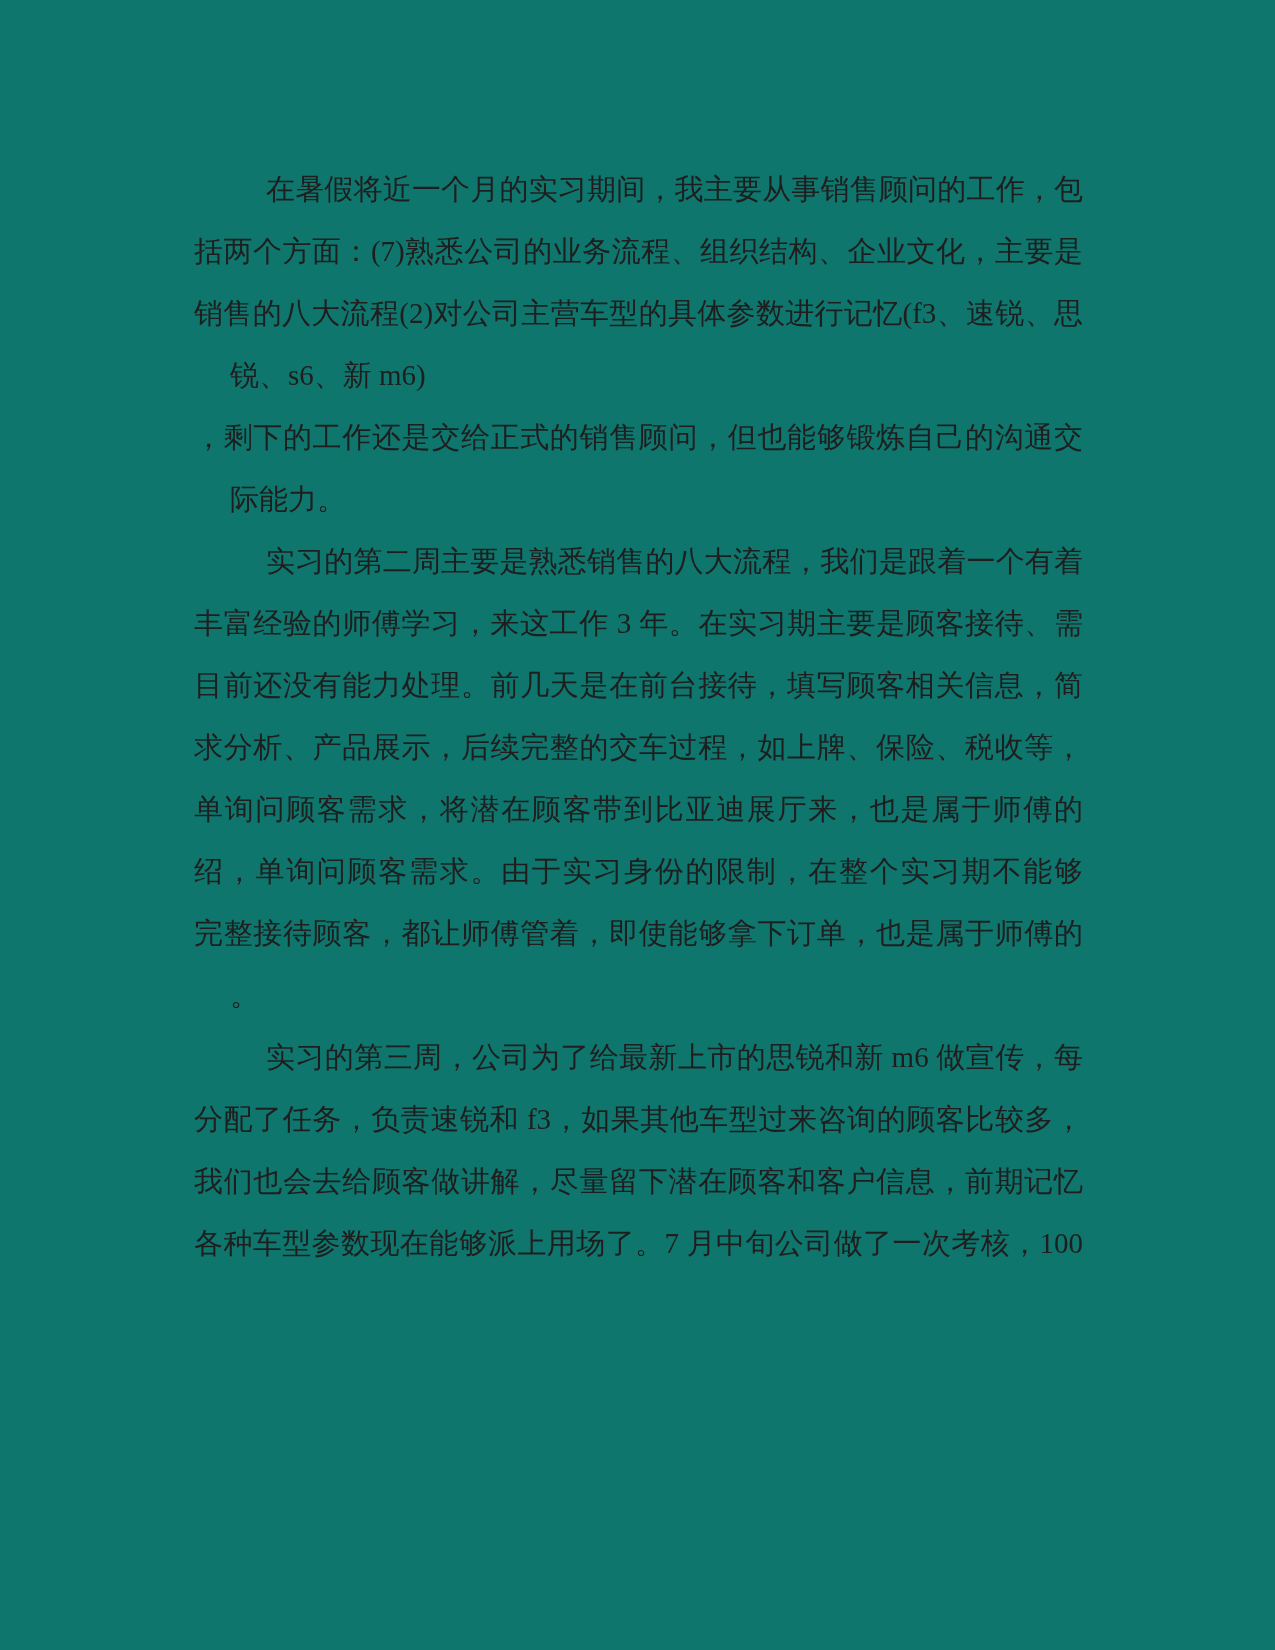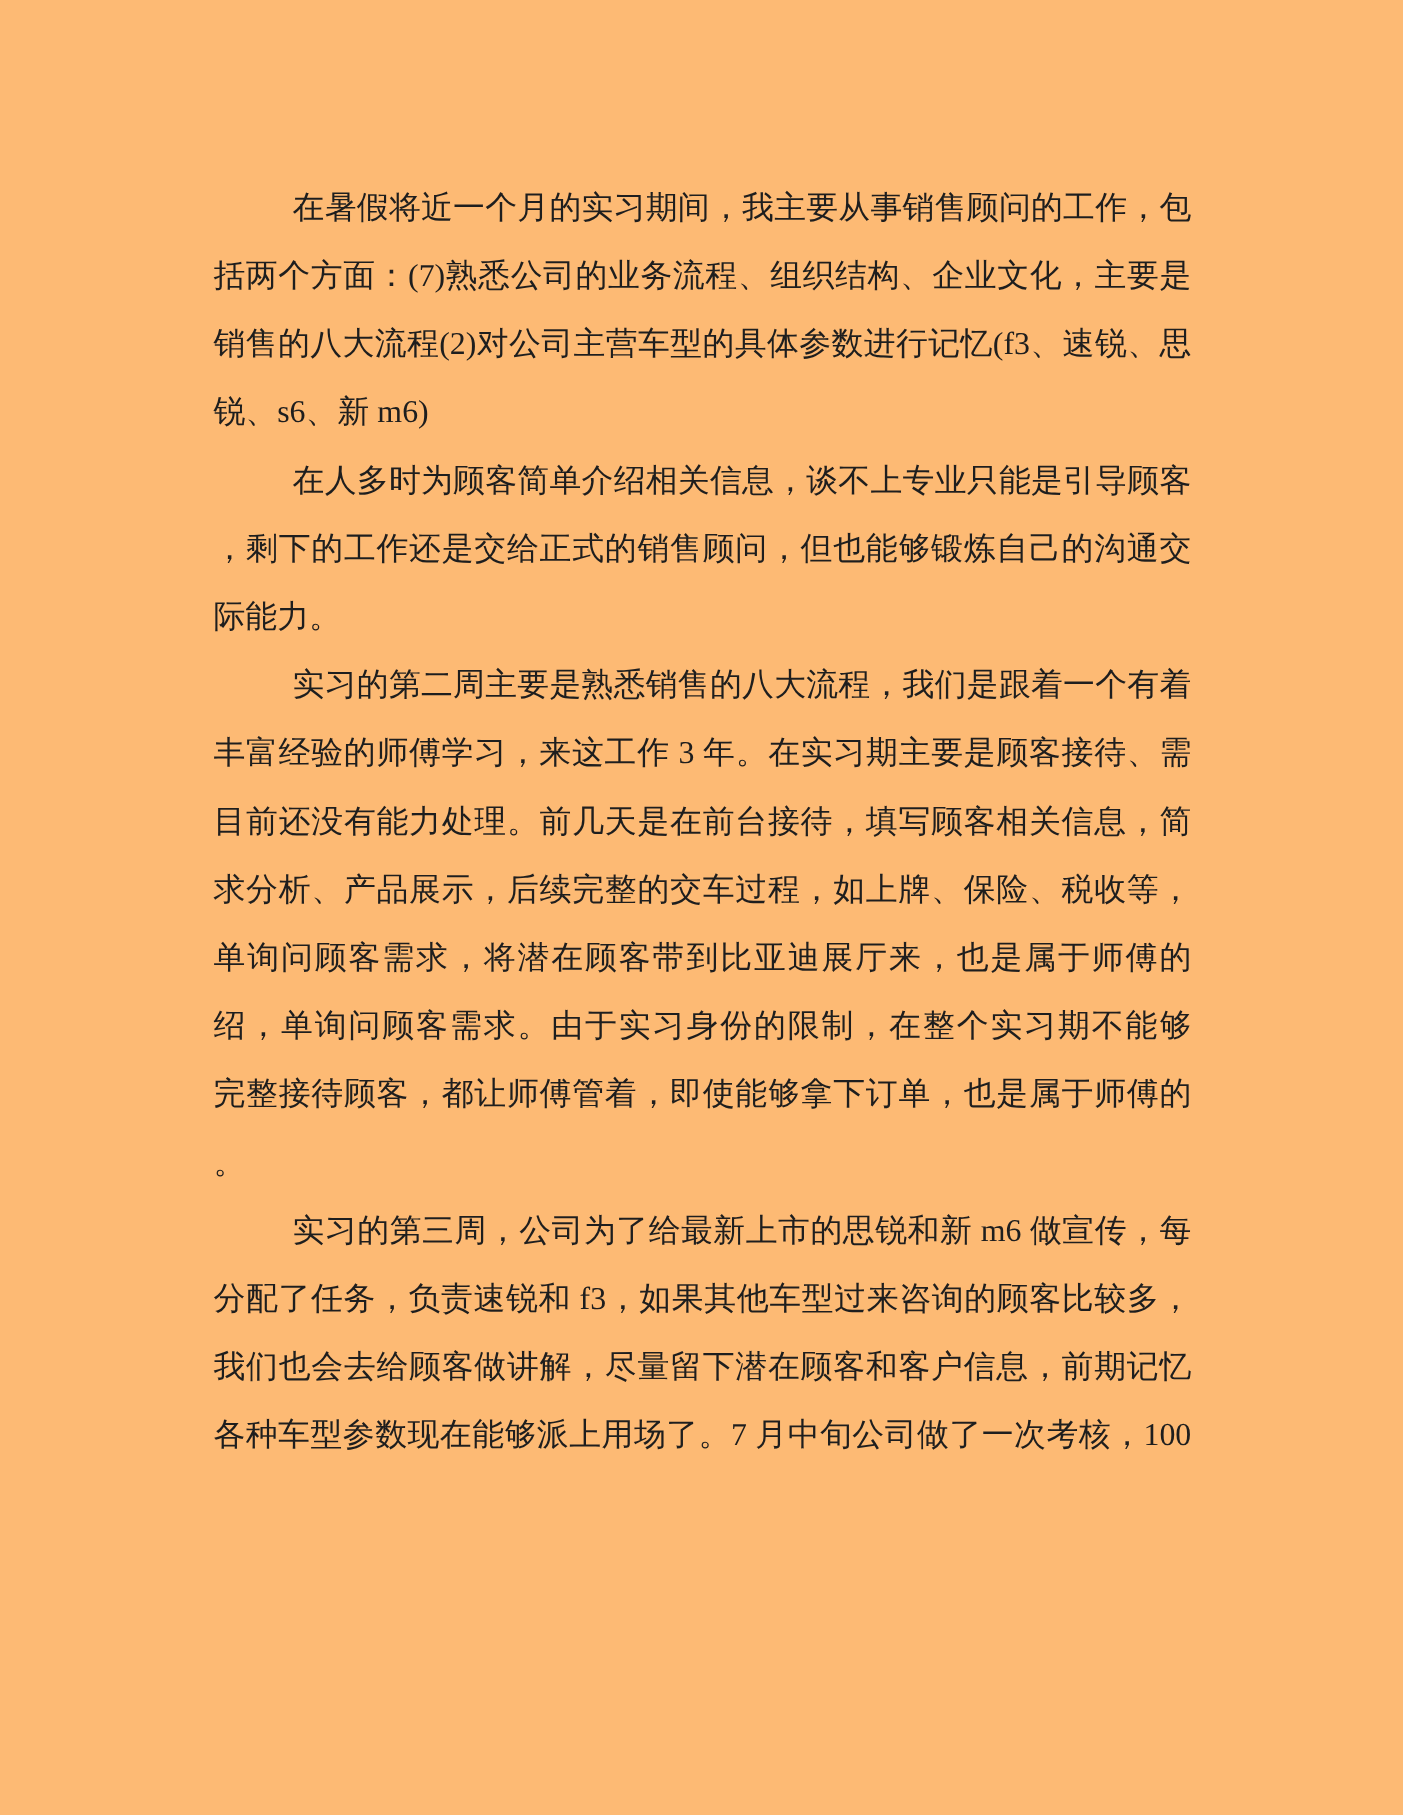--- a/index.html
+++ b/index.html
@@ -4,21 +4,21 @@
 <style>
   html, body {
     margin: 0;
     padding: 0;
     background: #ffffff;
   }
   .page {
     position: relative;
     width: 1275px;
     height: 1650px;
-    background: #fdba74;
+    background: #0f766e;
     overflow: hidden;
   }
   .text-content {
     position: absolute;
     left: 194px;
     top: 158px;
     width: 889px;
     color: #1e1e1e;
     font-family: "Liberation Serif", "DejaVu Serif", serif;
     font-size: 29px;
@@ -34,35 +34,35 @@
     text-align: justify;
     text-align-last: justify;
     overflow: visible;
   }
   .text-line.indent {
     padding-left: 72px;
   }
   .text-line.short {
     text-align: left;
     text-align-last: left;
+    margin-left: 36px;
   }
 </style>
 </head>
 <body>
 
 <div class="page">
   <div class="text-content">
       <div class="paragraph">
         <div class="text-line indent">在暑假将近一个月的实习期间，我主要从事销售顾问的工作，包</div>
         <div class="text-line">括两个方面：(7)熟悉公司的业务流程、组织结构、企业文化，主要是</div>
         <div class="text-line">销售的八大流程(2)对公司主营车型的具体参数进行记忆(f3、速锐、思</div>
         <div class="text-line short">锐、s6、新 m6)</div>
       </div>
       <div class="paragraph">
-        <div class="text-line indent">在人多时为顾客简单介绍相关信息，谈不上专业只能是引导顾客</div>
         <div class="text-line">，剩下的工作还是交给正式的销售顾问，但也能够锻炼自己的沟通交</div>
         <div class="text-line short">际能力。</div>
       </div>
       <div class="paragraph">
         <div class="text-line indent">实习的第二周主要是熟悉销售的八大流程，我们是跟着一个有着</div>
         <div class="text-line">丰富经验的师傅学习，来这工作 3 年。在实习期主要是顾客接待、需</div>
         <div class="text-line">目前还没有能力处理。前几天是在前台接待，填写顾客相关信息，简</div>
         <div class="text-line">求分析、产品展示，后续完整的交车过程，如上牌、保险、税收等，</div>
         <div class="text-line">单询问顾客需求，将潜在顾客带到比亚迪展厅来，也是属于师傅的</div>
         <div class="text-line">绍，单询问顾客需求。由于实习身份的限制，在整个实习期不能够</div>

